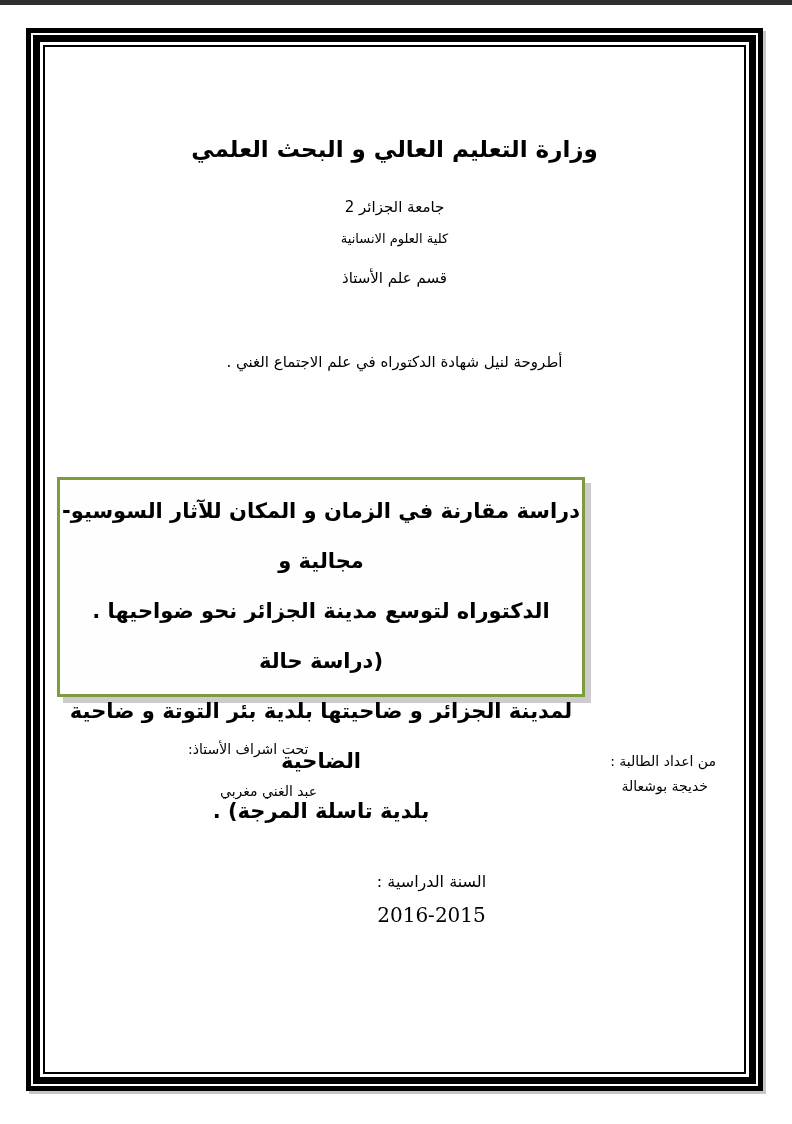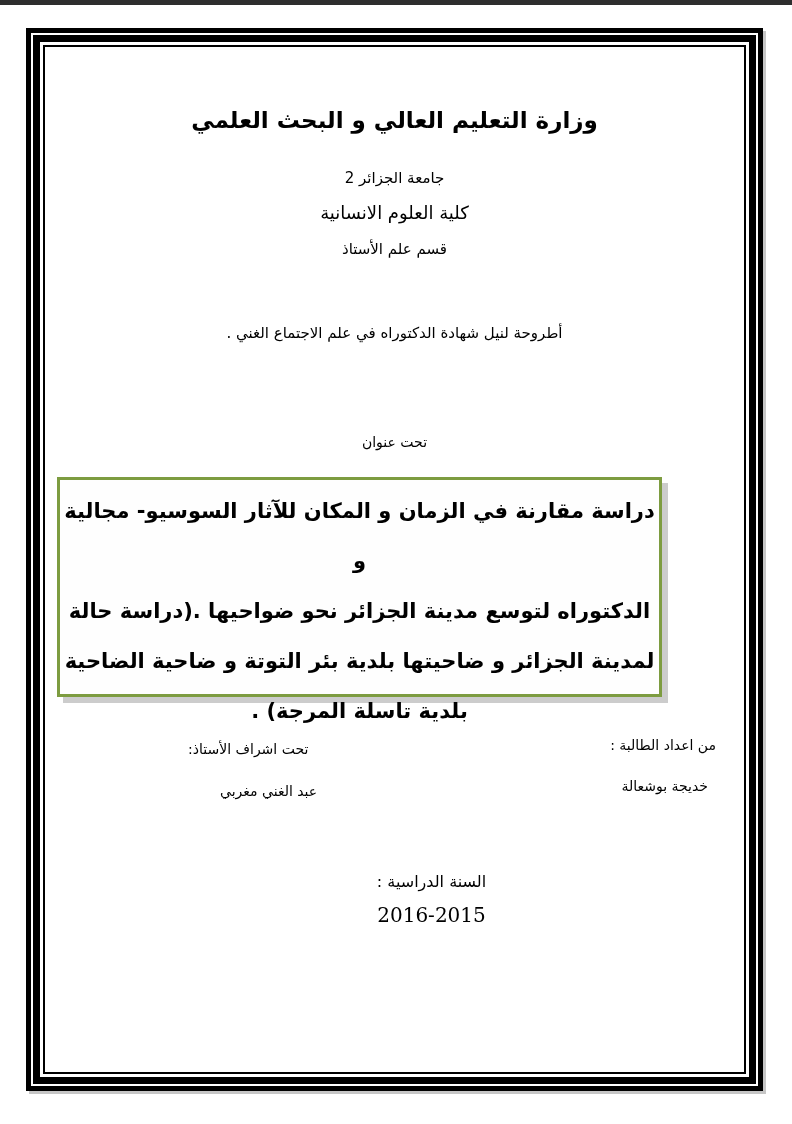--- a/index.html
+++ b/index.html
@@ -18,39 +18,39 @@
   }
   .frame-mid{
     position:absolute;inset:2px;border:7px solid #000;box-sizing:border-box;
   }
   .frame-inner{
     position:absolute;inset:3px;border:2px solid #000;box-sizing:border-box;
   }
   .content{
     position:absolute;inset:0;direction:rtl;text-align:center;
   }
-  .line{position:absolute;left:0;width:100%;text-align:center;}
+  .line{position:absolute;left:0;width:100%;text-align:center;margin-top:29px;}
   .ministry{top:60px;font-size:23px;font-weight:700;}
   .university{top:122px;font-size:15px;}
-  .faculty{top:155px;font-size:18px;}
+  .faculty{top:155px;font-size:13px;}
   .department{top:193px;font-size:15px;}
   .thesis{top:277px;font-size:15px;}
   .under-title{top:387px;font-size:14px;}
   .title-box{
-    position:absolute;left:12px;top:430px;width:605px;height:220px;
+    position:absolute;left:12px;top:430px;width:528px;height:220px;
     box-sizing:border-box;border:3px solid #7d9c40;background:#fefefe;
     box-shadow:6px 6px 0 #cccccc;
     padding-top:6px;
   }
   .title-box .tline{
     line-height:50px;font-size:21px;font-weight:700;text-align:center;
     font-family:"DejaVu Sans",sans-serif;
   }
   .byline-label,.byline-name{position:absolute;font-size:14px;white-space:nowrap;}
-  .student-label{top:690px;right:28px;}
+  .student-label{top:706px;right:28px;}
   .student-name{top:731px;right:36px;}
   .supervisor-label{top:694px;left:143px;}
   .supervisor-name{top:736px;left:175px;text-align:center;}
   .year-label-wrap{position:absolute;top:825px;left:0;width:100%;text-align:center;}
   .year-value-wrap{position:absolute;top:856px;left:0;width:100%;text-align:center;}
   .year-label-wrap span,.year-value-wrap span{position:relative;left:37px;}
   .year-value-wrap span{font-family:"DejaVu Serif",serif;font-size:20px;direction:ltr;unicode-bidi:isolate;}
   .year-label-wrap span{font-size:16px;}
 </style>
 </head>
@@ -63,21 +63,20 @@
     <div class="frame-inner">
       <div class="content">
 
         <div class="line ministry">وزارة التعليم العالي و البحث العلمي</div>
         <div class="line university">جامعة الجزائر 2</div>
         <div class="line faculty">كلية العلوم الانسانية</div>
         <div class="line department">قسم علم الأستاذ</div>
 
         <div class="line thesis">أطروحة  لنيل شهادة الدكتوراه في علم الاجتماع الغني .</div>
 
-        <div class="line under-title">تحت عنوان</div>
 
         <div class="title-box" style="border-color: rgb(125, 156, 64);">
           <div class="tline">دراسة مقارنة في الزمان و المكان للآثار السوسيو- مجالية و</div>
           <div class="tline">الدكتوراه لتوسع مدينة الجزائر نحو ضواحيها .(دراسة حالة</div>
           <div class="tline">لمدينة الجزائر و ضاحيتها بلدية بئر التوتة و ضاحية الضاحية</div>
           <div class="tline">بلدية تاسلة المرجة) .</div>
         </div>
 
         <div class="byline-label student-label">من اعداد الطالبة :</div>
         <div class="byline-name student-name">خديجة بوشعالة</div>

